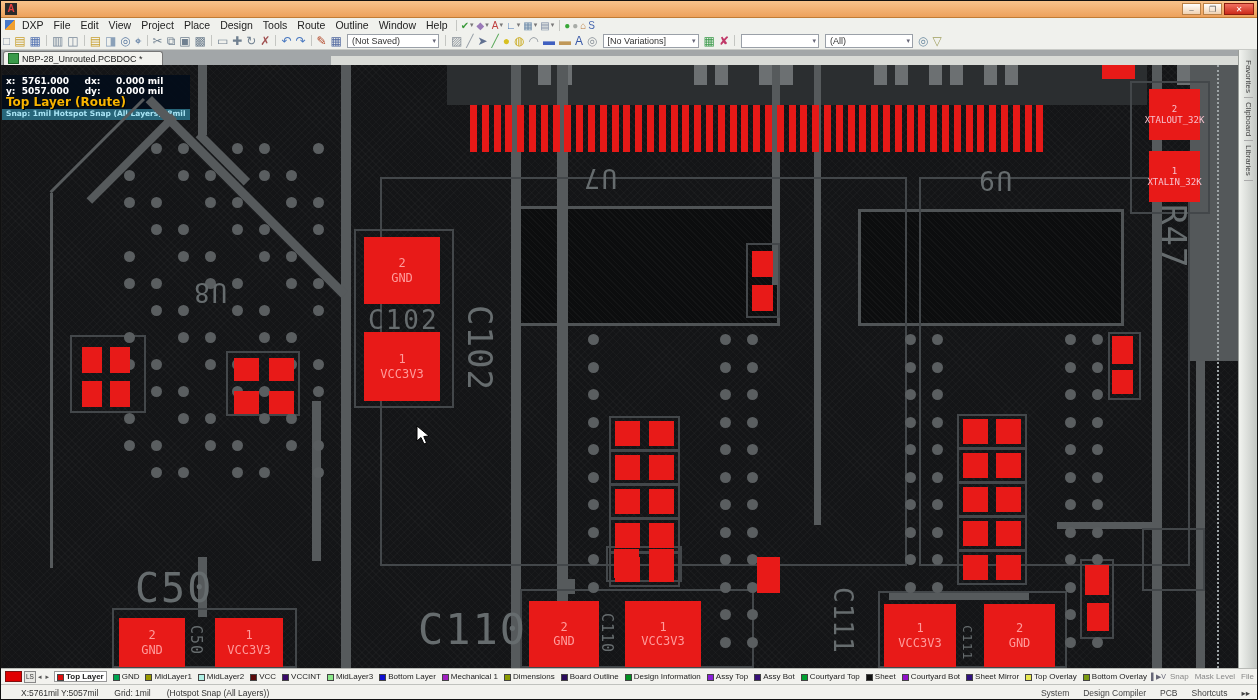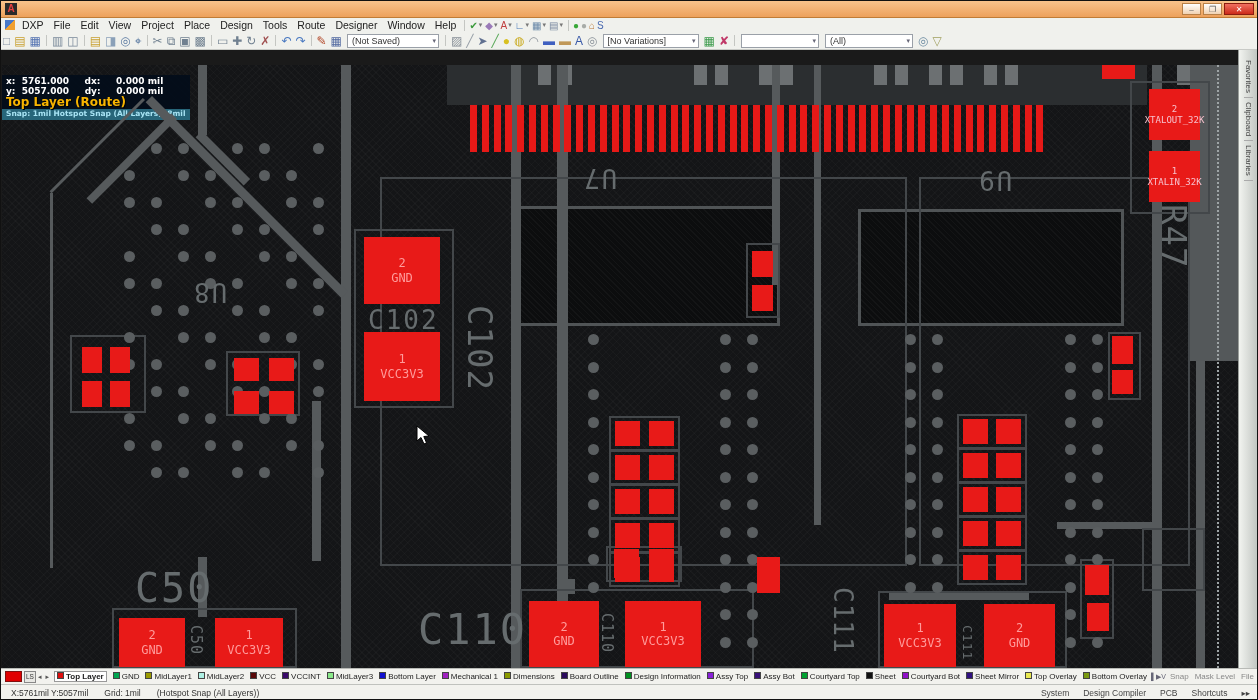--- a/index.html
+++ b/index.html
@@ -52,21 +52,21 @@
   #hud-layer{color:#f8b400;font-size:12px;line-height:13px;padding:0 4px;text-shadow:1px 1px 0 #000;}
   #hud-snap{background:#27667a;color:#a8e4f4;font-size:7.5px;line-height:10px;padding:0 4px 1px 4px;font-weight:bold;}
   
   #panelstrip{position:absolute;left:1237px;top:49px;width:19px;height:618px;background:linear-gradient(to right,#f2f4f0,#c2c6c2);border-left:1px solid #9a9e9a;box-sizing:border-box;display:flex;flex-direction:column;align-items:center;padding-top:6px;}
   .ptab{writing-mode:vertical-rl;font-size:8px;color:#444;padding:4px 0;border-bottom:1px solid #aaa;}
   
   #layerbar{position:absolute;left:0;top:667px;width:100%;height:16px;background:#f2f2ee;border-top:1px solid #b8bab6;display:flex;align-items:center;font-size:8px;color:#222;overflow:hidden;box-sizing:border-box;}
   .lswatch{width:22px;height:9px;background:#e00000;border:1px solid #801010;margin:0 2px 0 4px;}
   .lsbox{width:15px;height:10px;background:#e8e8e4;border:1px solid #888;font-size:6.5px;text-align:center;line-height:9px;color:#333;}
   .larr{font-size:7px;color:#555;padding:0 2px;}
-  .ltab{display:flex;align-items:flex-start;margin:0 3px;white-space:nowrap;}
+  .ltab{display:flex;align-items:flex-end;margin:0 3px;white-space:nowrap;}
   .ltab .sq{width:7px;height:7px;border:1px solid #444;margin-right:2px;box-sizing:border-box;}
   .ltab.active{font-weight:bold;background:#fff;border:1px solid #999;padding:0 2px;}
   .lctrl{color:#888;margin:0 3px;white-space:nowrap;}
   .lico{color:#667;font-size:7px;margin:0 1px;}
   
   #statusbar{position:absolute;left:0;top:683px;width:100%;height:17px;background:#f2f2ee;border-top:1px solid #c0c2be;display:flex;align-items:center;font-size:8.5px;color:#333;box-sizing:border-box;}
   .st-item{margin-right:16px;white-space:nowrap;}
   .st-right{margin-left:auto;display:flex;align-items:center;}
   .st-right .st-item{margin:0 7px;color:#444;}
   #cursor{position:absolute;z-index:40;}
@@ -89,21 +89,21 @@
       <div class="mi-ico"></div>
       <div class="menu-item">DXP</div>
       <div class="menu-item">File</div>
       <div class="menu-item">Edit</div>
       <div class="menu-item">View</div>
       <div class="menu-item">Project</div>
       <div class="menu-item">Place</div>
       <div class="menu-item">Design</div>
       <div class="menu-item">Tools</div>
       <div class="menu-item">Route</div>
-      <div class="menu-item">Designer</div>
+      <div class="menu-item">Outline</div>
       <div class="menu-item">Window</div>
       <div class="menu-item">Help</div>
       <div class="tb-sep"></div>
       <div class="mico" style="color: rgb(58, 154, 58);">✔</div>
       <div class="dd">▾</div>
       <div class="mico" style="color: rgb(154, 122, 184);">◆</div>
       <div class="dd">▾</div>
       <div class="mico" style="color: rgb(192, 64, 64);">A</div>
       <div class="dd">▾</div>
       <div class="mico" style="color: rgb(72, 120, 184);">∟</div>
@@ -174,20 +174,27 @@
         <span class="arr">▾</span>
       </div>
       <div class="combo" style="width: 88px;">
         <span>(All)</span>
         <span class="arr">▾</span>
       </div>
       <div class="ti" style="color: rgb(106, 138, 160);">◎</div>
       <div class="ti" style="color: rgb(160, 160, 96);">▽</div>
     </div>
 
+  <div id="tabbar">
+    <div class="tab-strip-light"></div>
+    <div id="doctab">
+      <span class="doc-ico"></span>
+      <span>NBP-28_Unrouted.PCBDOC *</span>
+    </div>
+  </div>
 
   <div id="canvas">
     <div id="hud">
       <div class="hud-line">x:  5761.000     dx:     0.000 mil</div>
       <div class="hud-line">y:  5057.000     dy:     0.000 mil</div>
       <div id="hud-layer">Top Layer (Route)</div>
       <div id="hud-snap">Snap: 1mil Hotspot Snap (All Layers): 8mil</div>
     </div>
     <div id="cursor" style="left: 413px; top: 360px;">
       <svg width="16" height="21" viewBox="0 0 16 21">
@@ -640,21 +647,21 @@
         <span class="sq" style="background: rgb(122, 154, 16);"></span>
         <span>Bottom Overlay</span>
       </div>
       <div class="lico">▌▶V</div>
       <div class="lctrl">Snap</div>
       <div class="lctrl">Mask Level</div>
       <div class="lctrl">File</div>
     </div>
 
   <div id="statusbar">
-      <div class="st-item" style="margin-left: 10px;">X:5761mil Y:5057mil</div>
+      <div class="st-item" style="margin-left: 20px;">X:5761mil Y:5057mil</div>
       <div class="st-item">Grid: 1mil</div>
       <div class="st-item">(Hotspot Snap (All Layers))</div>
       <div class="st-right">
         <div class="st-item">System</div>
         <div class="st-item">Design Compiler</div>
         <div class="st-item">PCB</div>
         <div class="st-item">Shortcuts</div>
         <div class="st-item">▸▸</div>
       </div>
     </div>

